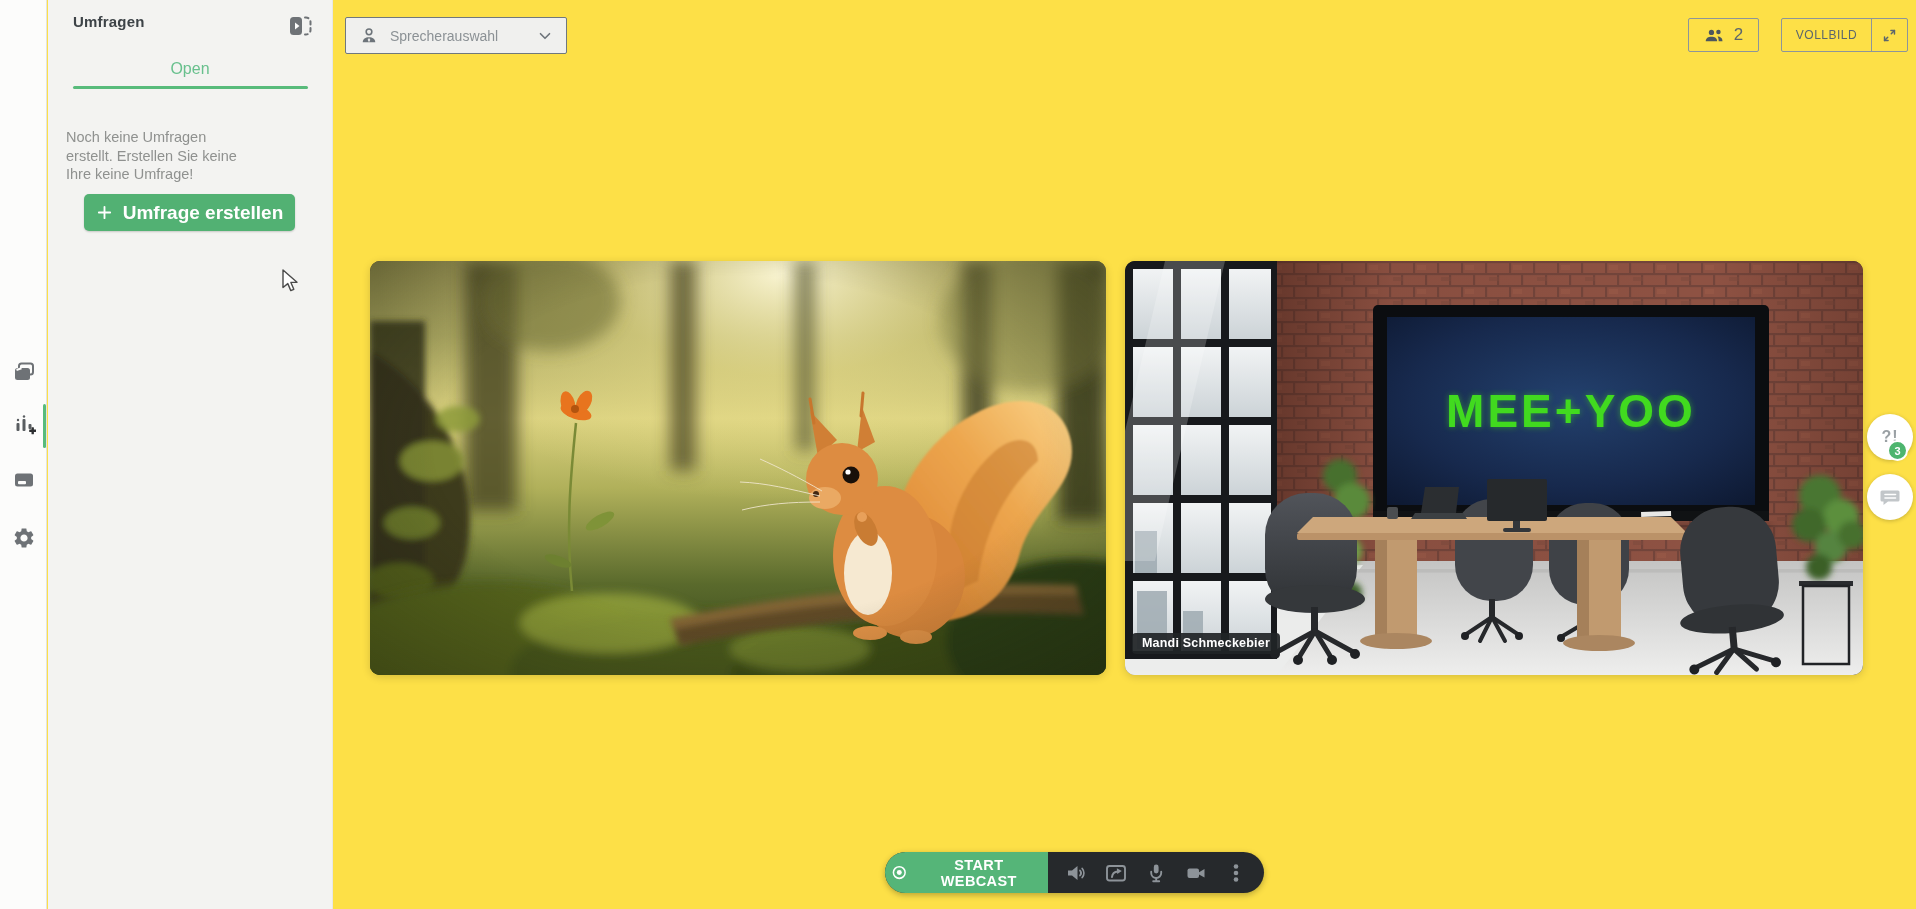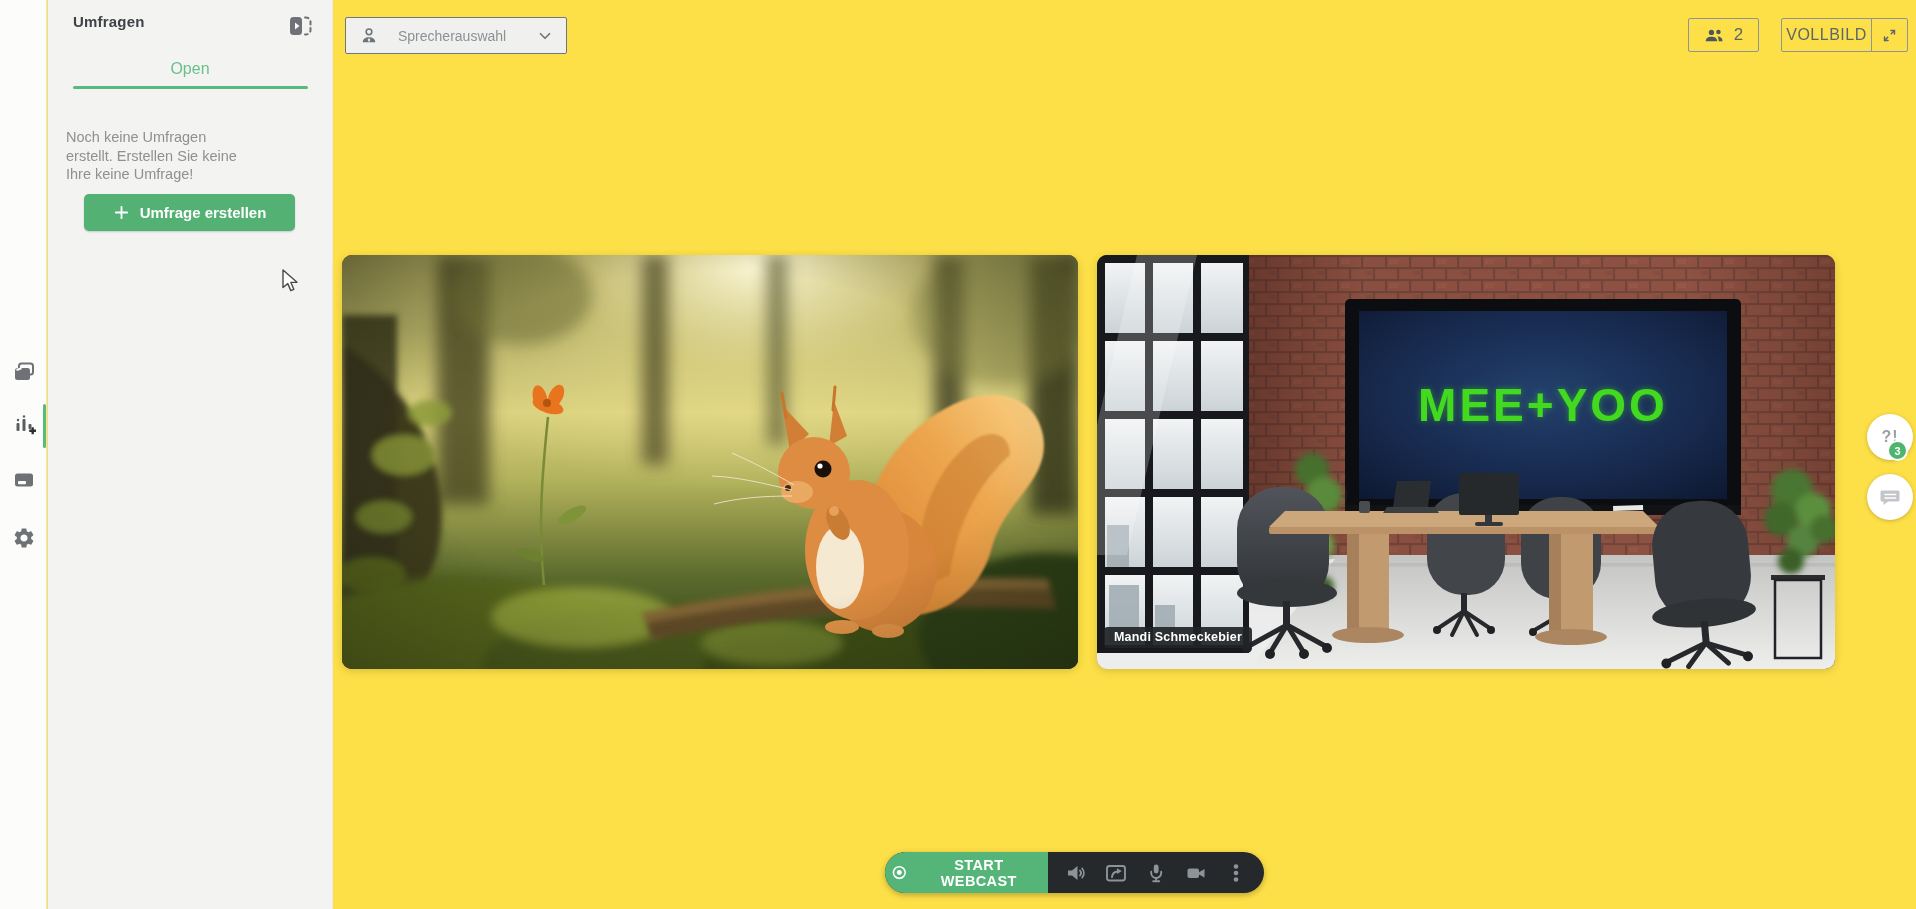--- a/index.html
+++ b/index.html
@@ -42,52 +42,52 @@
     position:absolute; left:25px; top:86px; width:235px; height:3px;
     background:#58bb7b; border-radius:2px;
   }
   .sb-empty {
     position:absolute; left:18px; top:128px; width:249px; 
     font-size:14.5px; line-height:18.5px; color:#8f918f;
   }
   .sb-create-btn {
     position:absolute; left:36px; top:194px; width:211px; height:37px;
     background:#52b173; border:none; border-radius:5px; cursor:pointer;
-    color:#ffffff; font-weight:bold; font-size:15px;
+    color:#ffffff; font-weight:bold; font-size:19px;
     font-family:"Liberation Sans",sans-serif;
     display:flex; align-items:center; justify-content:center; gap:10px;
     box-shadow:0 1px 2px rgba(0,0,0,.18);
   }
   
   .speaker-select {
     position:absolute; left:345px; top:17px; width:222px; height:37px;
     background:#f0f0ee; border:1px solid #70787d; border-radius:2px;
-    display:flex; align-items:center; padding:0 12px 0 13px; gap:19px;
+    display:flex; align-items:center; padding:0 12px 0 13px; gap:11px;
     color:#8b9195; font-size:14px; cursor:pointer; z-index:4;
   }
   .speaker-select .chev { margin-left:auto; display:flex; }
   .participants-box {
     position:absolute; left:1688px; top:18px; width:71px; height:34px;
     border:1px solid #8d959a; border-radius:2px; display:flex;
     align-items:center; justify-content:center; gap:9px;
     color:#5c666c; font-size:17px; cursor:pointer; z-index:4;
   }
   .fullscreen-btn {
     position:absolute; left:1781px; top:18px; width:127px; height:34px;
     border:1px solid #8d959a; border-radius:2px; display:flex; align-items:stretch;
     color:#5c666c; cursor:pointer; z-index:4; background:transparent;
   }
   .fs-label { flex:1; display:flex; align-items:center; justify-content:center;
-    font-size:16px; letter-spacing:.5px;text-align:center; }
+    font-size:12px; letter-spacing:.5px;text-align:center; }
   .fs-icon-box { width:36px; border-left:1px solid #8d959a;
     display:flex; align-items:center; justify-content:center; }
   
   .tile {
-    position:absolute; top:255px; height:414px; border-radius:10px; overflow:hidden;
-    box-shadow:0 2px 8px rgba(0,0,0,.16); background:#222;
+    position:absolute; top:261px; height:414px; border-radius:10px; overflow:hidden;
+    box-shadow:0 2px 8px rgba(0,0,0,.16); background:#222;margin-left:28px;
   }
   .tile svg { display:block; width:100%; height:100%; }
   .tile-left  { left:342px;  width:736px; }
   .tile-right { left:1097px; width:738px; }
   .name-tag {
     position:absolute; left:7px; top:372px; padding:3px 10px 4px;
     background:rgba(33,36,38,.92); color:#fff; font-size:12.5px; font-weight:bold;
     border-radius:4px; letter-spacing:.2px;
   }
   

